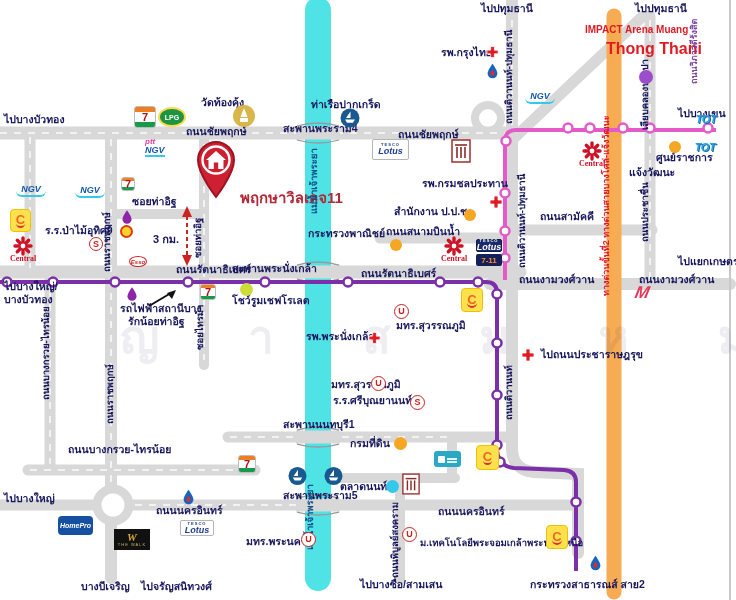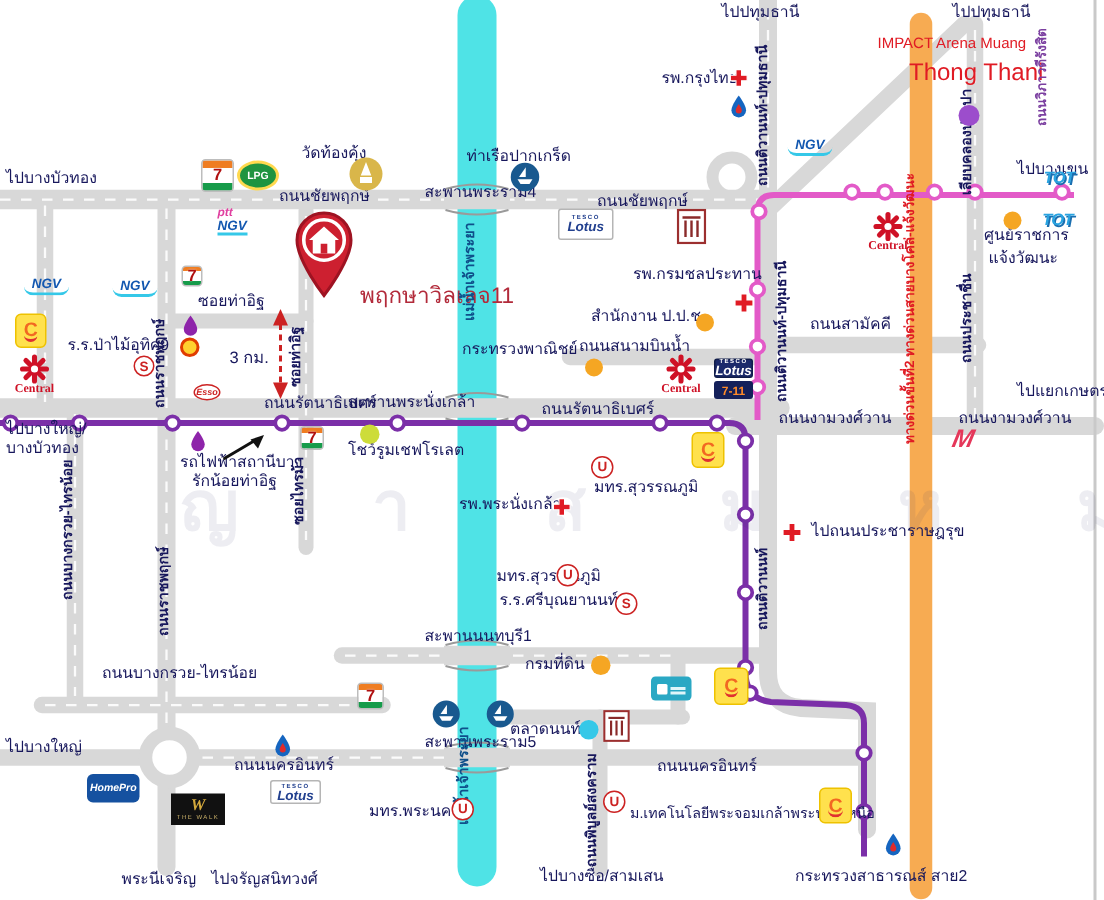--- a/index.html
+++ b/index.html
@@ -1,19 +1,19 @@
 <!DOCTYPE html>
 <html><head>
 <meta charset="utf-8">
 <style>
   html,body{margin:0;padding:0;background:#fff;}
   #map{position:relative;width:736px;height:600px;overflow:hidden;background:#fff;
        font-family:"Liberation Sans",sans-serif;}
   #roads-svg{position:absolute;left:0;top:0;}
-  .lbl{position:absolute;font-weight:normal;font-size:10.5px;color:#17175c;
+  .lbl{position:absolute;font-weight:bold;font-size:10.5px;color:#17175c;
        white-space:nowrap;line-height:1.05;z-index:30;}
   .vlbl{position:absolute;font-weight:bold;font-size:9.5px;color:#17175c;white-space:nowrap;
        transform:rotate(-90deg);transform-origin:0 0;z-index:30;line-height:1;}
   .red{color:#e01b24;}
   .maroon{color:#b22a3a;}
   .ic{position:absolute;display:flex;align-items:center;justify-content:center;z-index:40;box-sizing:border-box;}
   .seven{border:1px solid #bdbdbd;border-radius:3px;
         background:linear-gradient(180deg,#ef7d22 0 24%,#ffffff 24% 76%,#169b4a 76% 100%);}
   .seven span{font-weight:bold;color:#b01010;font-size:11px;line-height:1;text-shadow:0 0 1px #fff;}
   .lpg{border-radius:50%;background:#1f9440;border:2px solid #ffd94f;color:#fff;font-weight:bold;font-size:7px;}
@@ -168,21 +168,21 @@
       <div class="lbl" style="left: 311px; top: 99px;">ท่าเรือปากเกร็ด</div>
       <div class="lbl" style="left: 283px; top: 123px;">สะพานพระราม4</div>
       <div class="lbl" style="left: 398px; top: 129px;">ถนนชัยพฤกษ์</div>
       <div class="lbl" style="left: 441px; top: 47px;">รพ.กรุงไทย</div>
       <div class="lbl" style="left: 481px; top: 3px;">ไปปทุมธานี</div>
       <div class="lbl" style="left: 635px; top: 3px;">ไปปทุมธานี</div>
       <div class="lbl red" style="left: 585px; top: 25px; font-size: 10px;">IMPACT Arena Muang</div>
       <div class="lbl red" style="left: 606px; top: 41px; font-size: 16px;">Thong Thani</div>
       <div class="lbl" style="left: 678px; top: 108px;">ไปบางเขน</div>
       <div class="lbl" style="left: 656px; top: 152px;">ศูนย์ราชการ</div>
-      <div class="lbl" style="left: 659px; top: 167px;">แจ้งวัฒนะ</div>
+      <div class="lbl" style="left: 629px; top: 167px;">แจ้งวัฒนะ</div>
       <div class="lbl" style="left: 422px; top: 178px;">รพ.กรมชลประทาน</div>
       <div class="lbl" style="left: 394px; top: 206px;">สำนักงาน ป.ป.ช.</div>
       <div class="lbl" style="left: 386px; top: 226px;">ถนนสนามบินน้ำ</div>
       <div class="lbl" style="left: 540px; top: 211px;">ถนนสามัคคี</div>
       <div class="lbl" style="left: 308px; top: 228px;">กระทรวงพาณิชย์</div>
       <div class="lbl maroon" style="left: 240px; top: 190px; font-size: 15px;">พฤกษาวิลเลจ11</div>
       <div class="lbl" style="left: 132px; top: 196px;">ซอยท่าอิฐ</div>
       <div class="lbl" style="left: 45px; top: 225px;">ร.ร.ป่าไม้อุทิศ9</div>
       <div class="lbl" style="left: 153px; top: 234px; font-size: 11px;">3 กม.</div>
       <div class="lbl" style="left: 176px; top: 264px;">ถนนรัตนาธิเบศร์</div>
@@ -206,21 +206,21 @@
       <div class="lbl" style="left: 68px; top: 444px;">ถนนบางกรวย-ไทรน้อย</div>
       <div class="lbl" style="left: 4px; top: 493px;">ไปบางใหญ่</div>
       <div class="lbl" style="left: 156px; top: 505px;">ถนนนครอินทร์</div>
       <div class="lbl" style="left: 283px; top: 490px;">สะพานพระราม5</div>
       <div class="lbl" style="left: 340px; top: 481px;">ตลาดนนท์</div>
       <div class="lbl" style="left: 438px; top: 506px;">ถนนนครอินทร์</div>
       <div class="lbl" style="left: 246px; top: 536px;">มทร.พระนคร</div>
       <div class="lbl" style="left: 420px; top: 538px; font-size: 9.5px;">ม.เทคโนโลยีพระจอมเกล้าพระนครเหนือ</div>
       <div class="lbl" style="left: 360px; top: 579px;">ไปบางซื่อ/สามเสน</div>
       <div class="lbl" style="left: 530px; top: 579px;">กระทรวงสาธารณส์ สาย2</div>
-      <div class="lbl" style="left: 81px; top: 581px;">พระนีเจริญ</div>
+      <div class="lbl" style="left: 81px; top: 581px;">บางบีเจริญ</div>
       <div class="lbl" style="left: 141px; top: 581px;">ไปจรัญสนิทวงศ์</div>
       <div class="vlbl" style="left: 504px; top: 124px;">ถนนติวานนท์-ปทุมธานี</div>
       <div class="vlbl" style="left: 517px; top: 268px;">ถนนติวานนท์-ปทุมธานี</div>
       <div class="vlbl" style="left: 504px; top: 420px;">ถนนติวานนท์</div>
       <div class="vlbl" style="left: 640px; top: 130px;">เลียบคลองประปา</div>
       <div class="vlbl" style="left: 640px; top: 242px;">ถนนประชาชื่น</div>
       <div class="vlbl" style="left: 690px; top: 84px; font-size: 9px; color: rgb(123, 63, 160);">ถนนวิภาวดีรังสิต</div>
       <div class="vlbl" style="left: 602px; top: 296px; font-size: 9px; color: rgb(224, 27, 36);">ทางด่วนขั้นที่2 ทางด่วนสายบางโคล่-แจ้งวัฒนะ</div>
       <div class="vlbl" style="left: 102px; top: 272px;">ถนนราชพฤกษ์</div>
       <div class="vlbl" style="left: 105px; top: 424px;">ถนนราชพฤกษ์</div>

